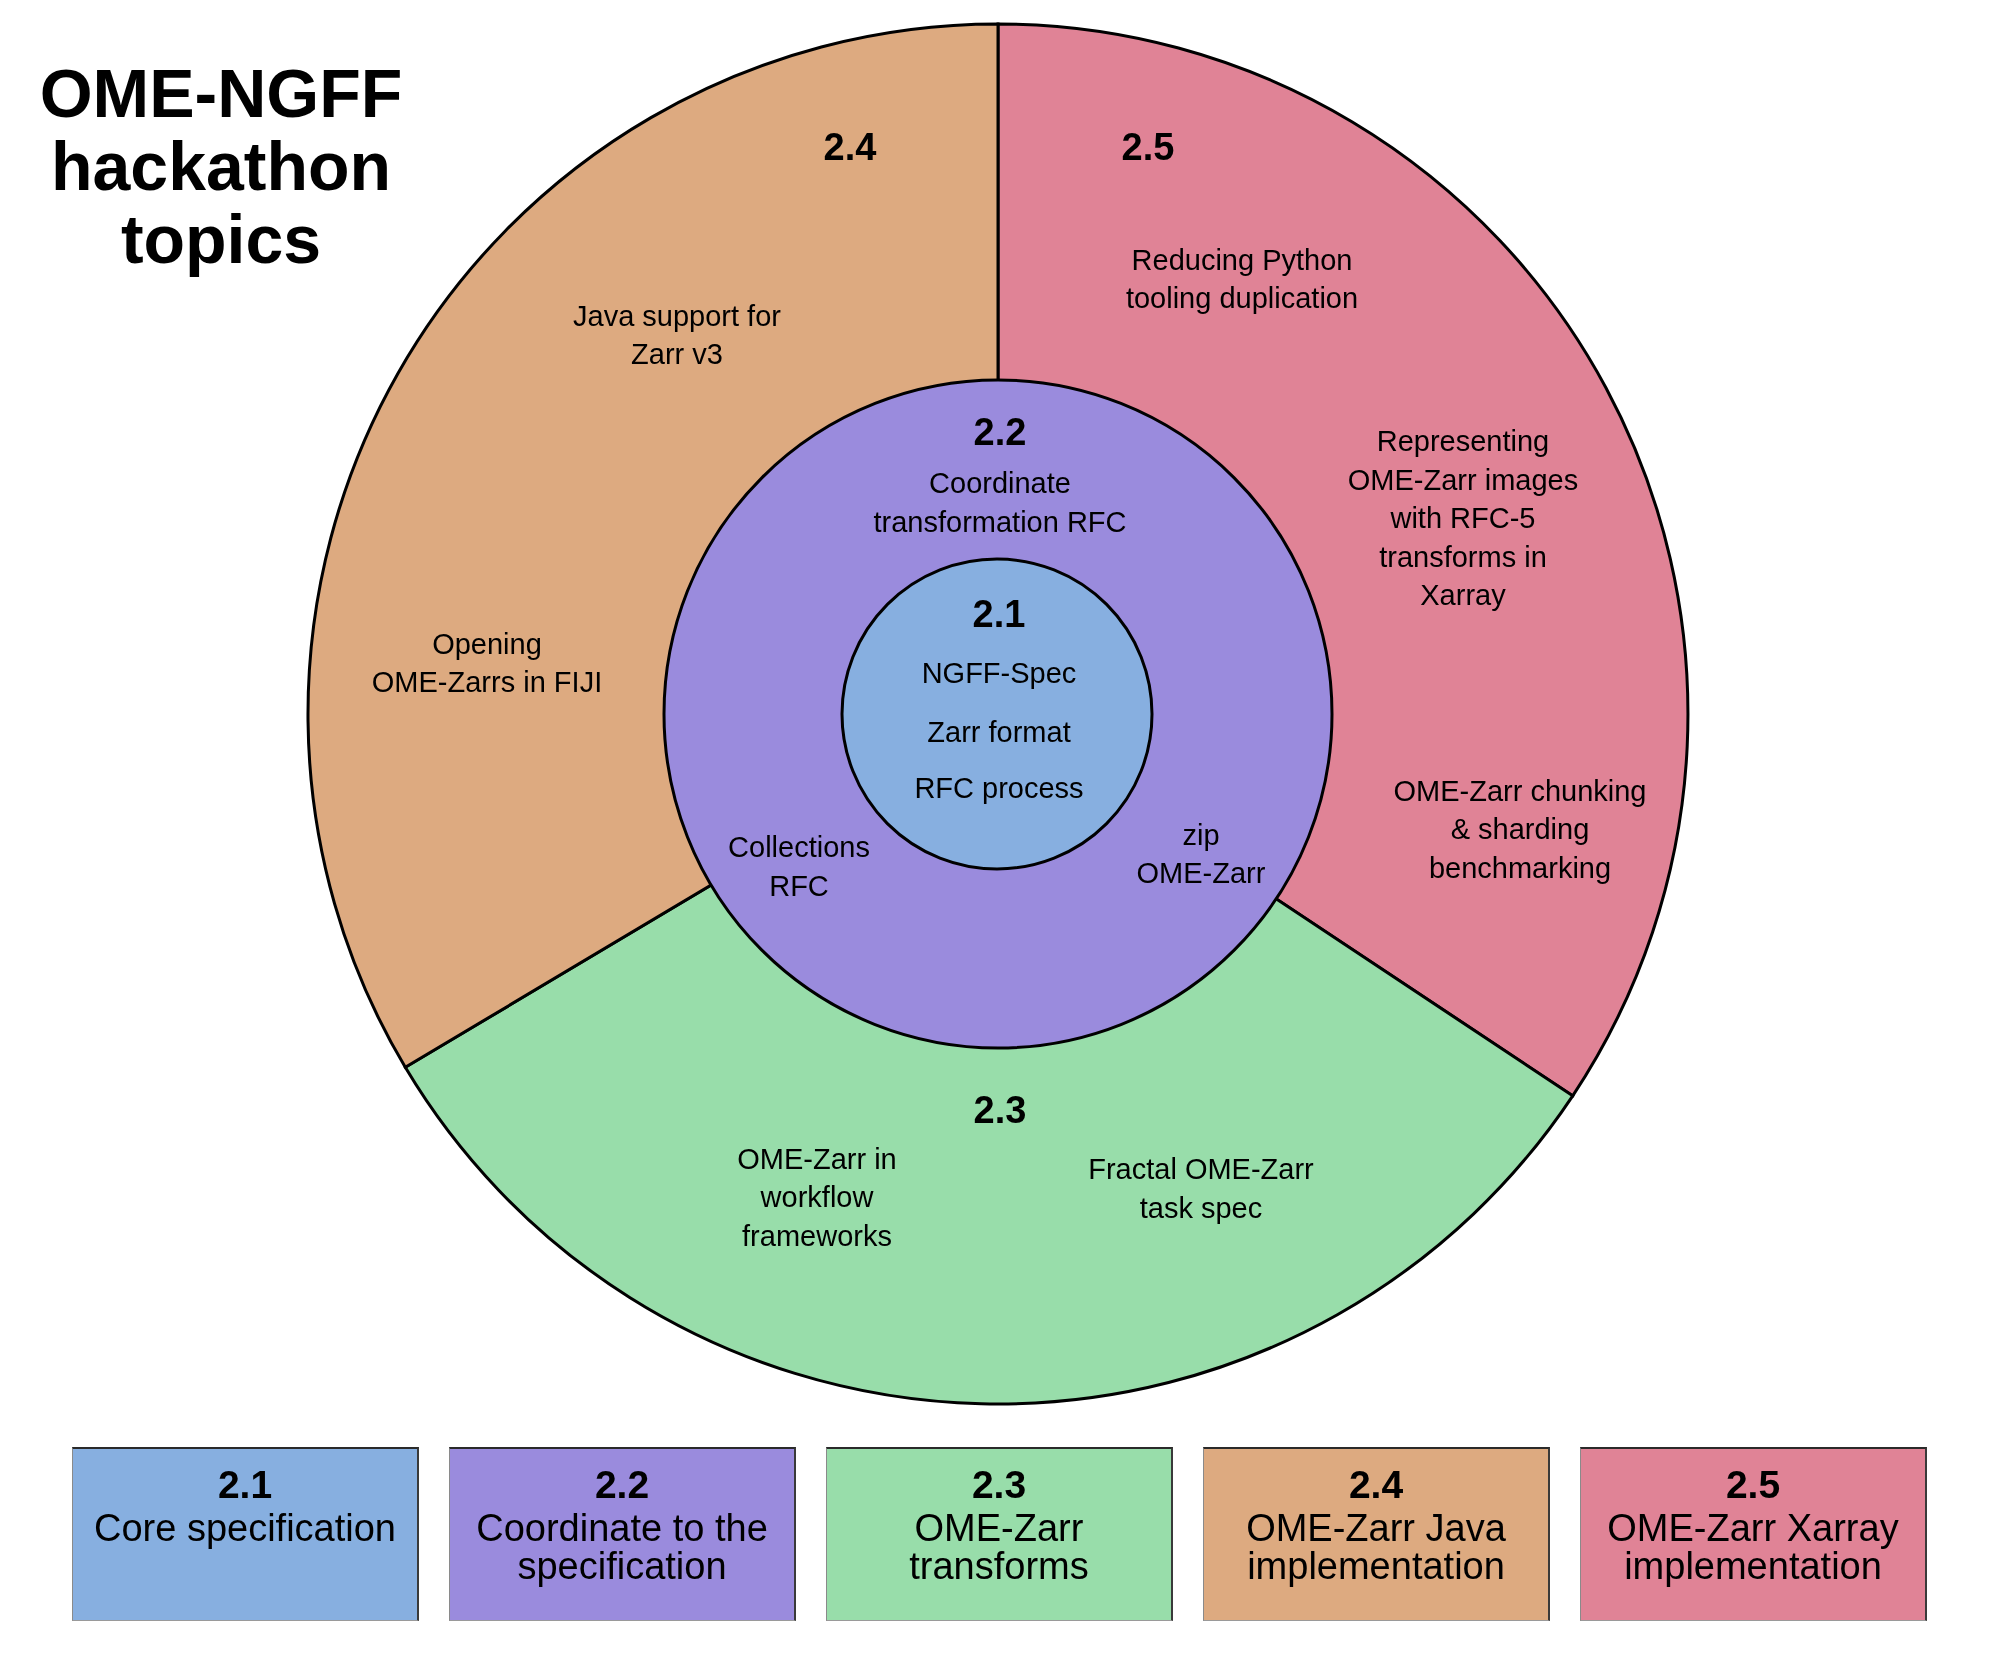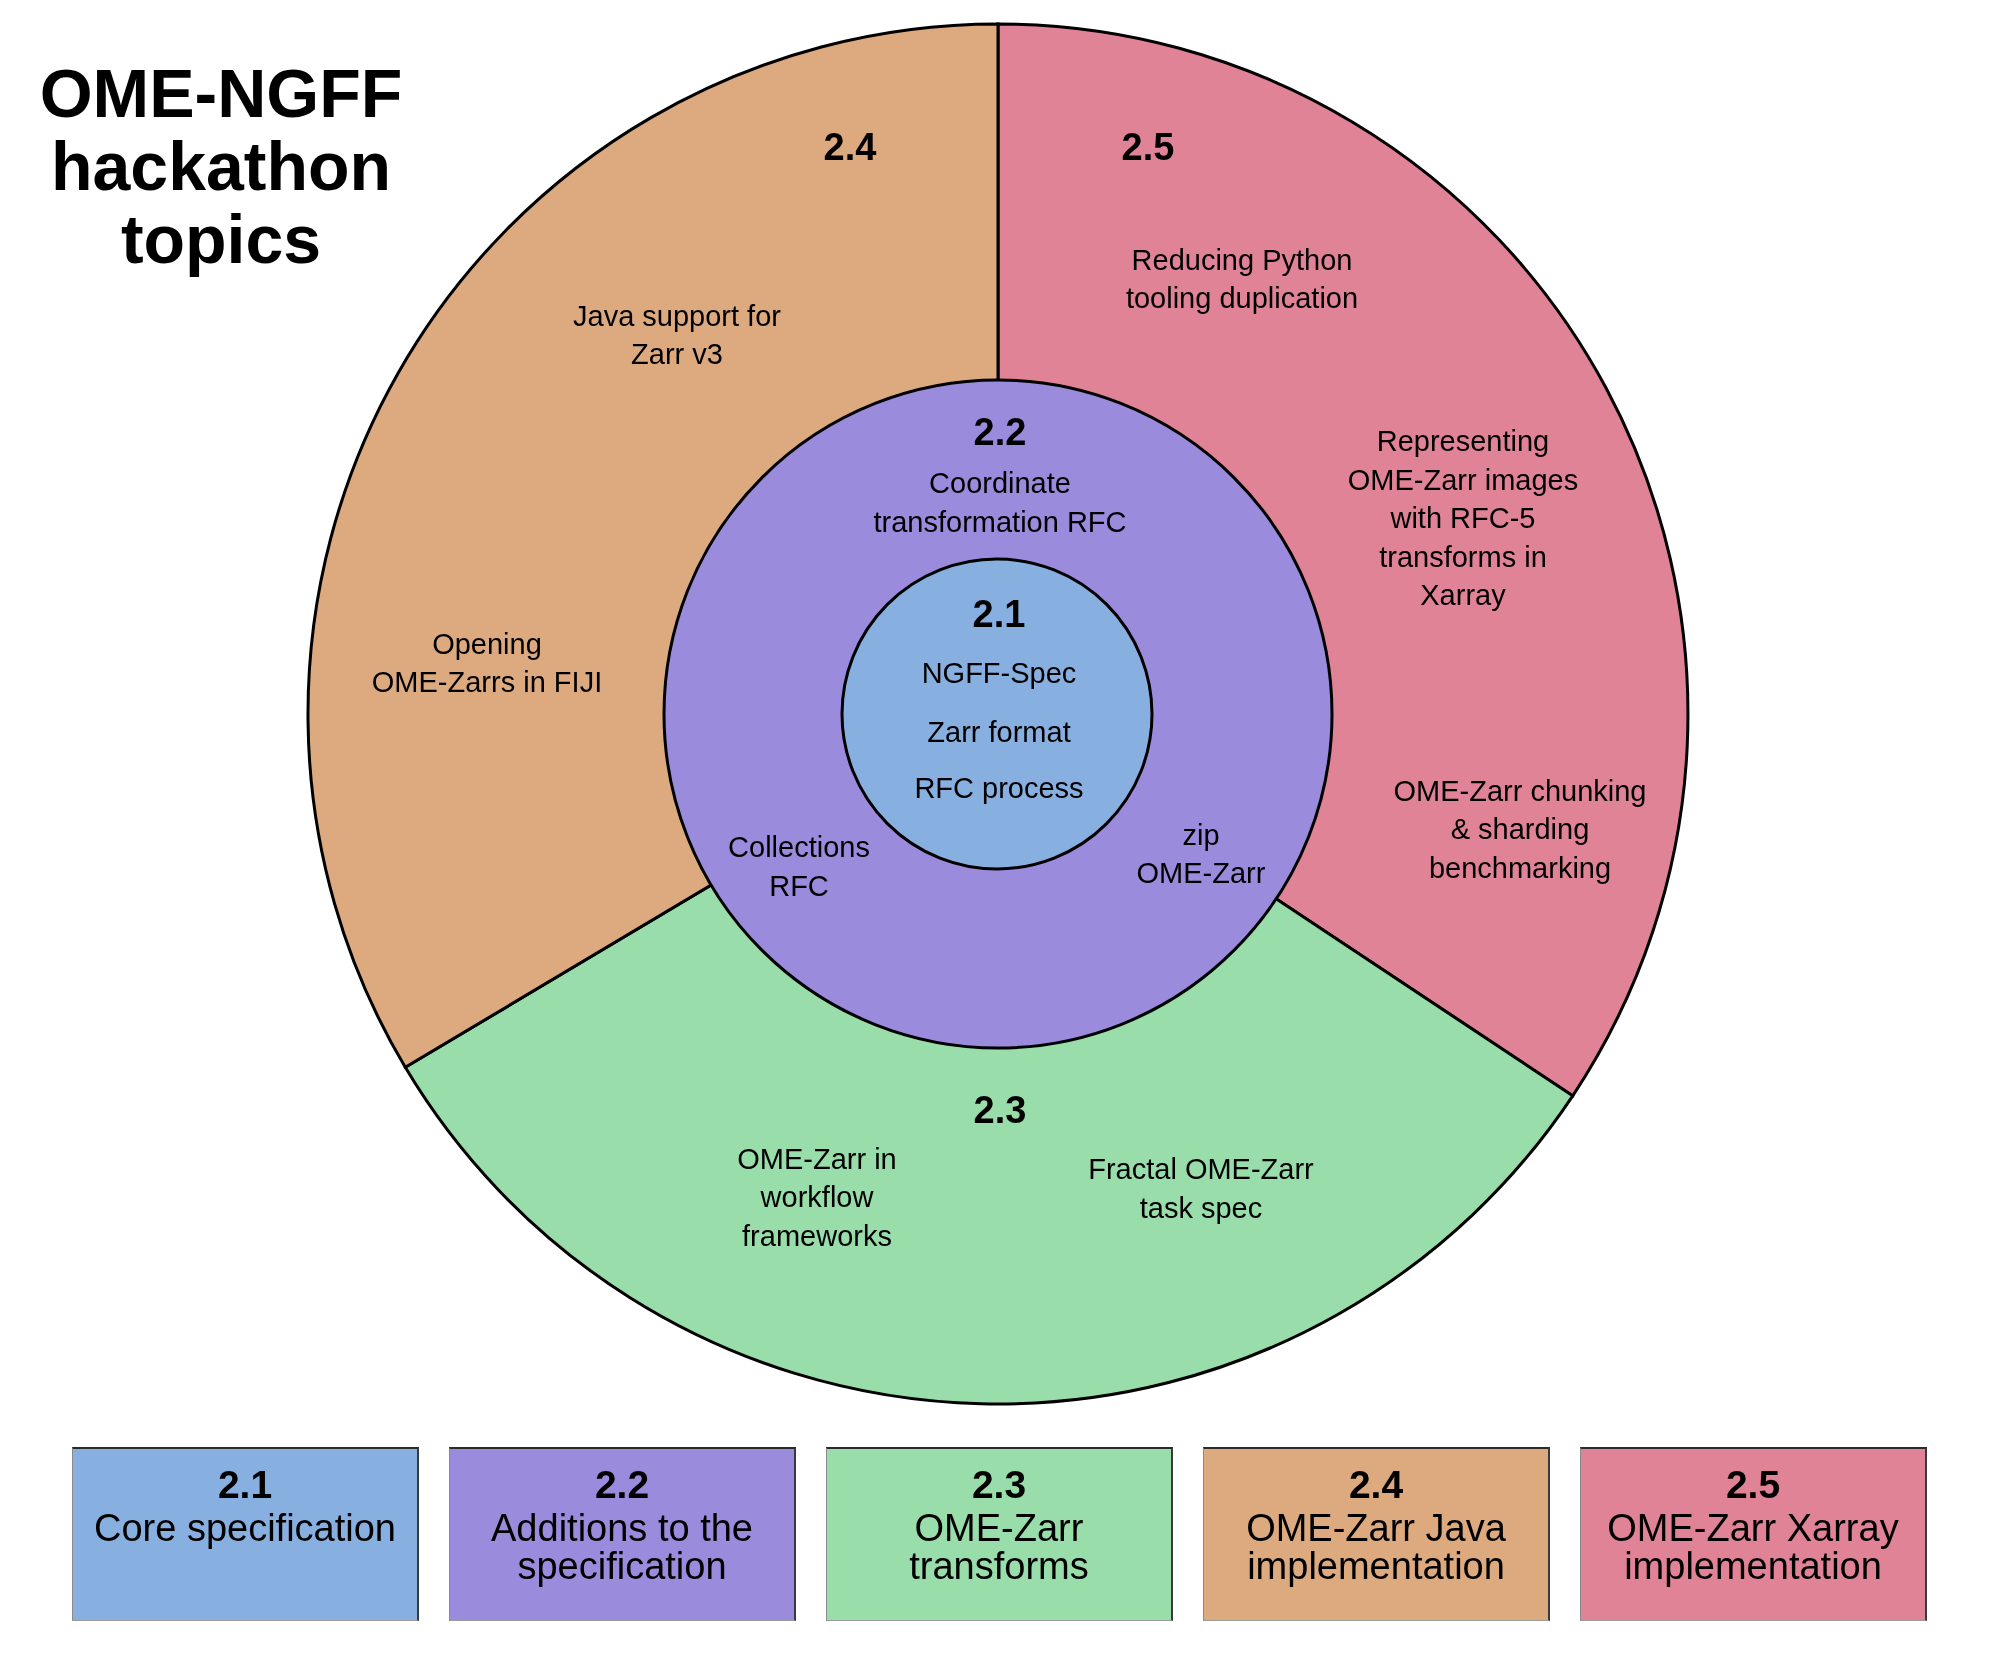--- a/index.html
+++ b/index.html
@@ -73,21 +73,21 @@
   <text class="topic" x="999" y="798">RFC process</text>
 </svg>
 
 <div class="legend">
   <div class="legend-box" style="background: rgb(135, 175, 224);">
     <div class="legend-num">2.1</div>
     <div class="legend-desc">Core specification</div>
   </div>
   <div class="legend-box" style="background: rgb(154, 139, 221);">
     <div class="legend-num">2.2</div>
-    <div class="legend-desc">Additions to the</div>
+    <div class="legend-desc">Coordinate to the</div>
     <div class="legend-desc" style="margin-top:0">specification</div>
   </div>
   <div class="legend-box" style="background: rgb(152, 221, 170);">
     <div class="legend-num">2.3</div>
     <div class="legend-desc">OME-Zarr</div>
     <div class="legend-desc" style="margin-top:0">transforms</div>
   </div>
   <div class="legend-box" style="background: rgb(221, 170, 128);">
     <div class="legend-num">2.4</div>
     <div class="legend-desc">OME-Zarr Java</div>

